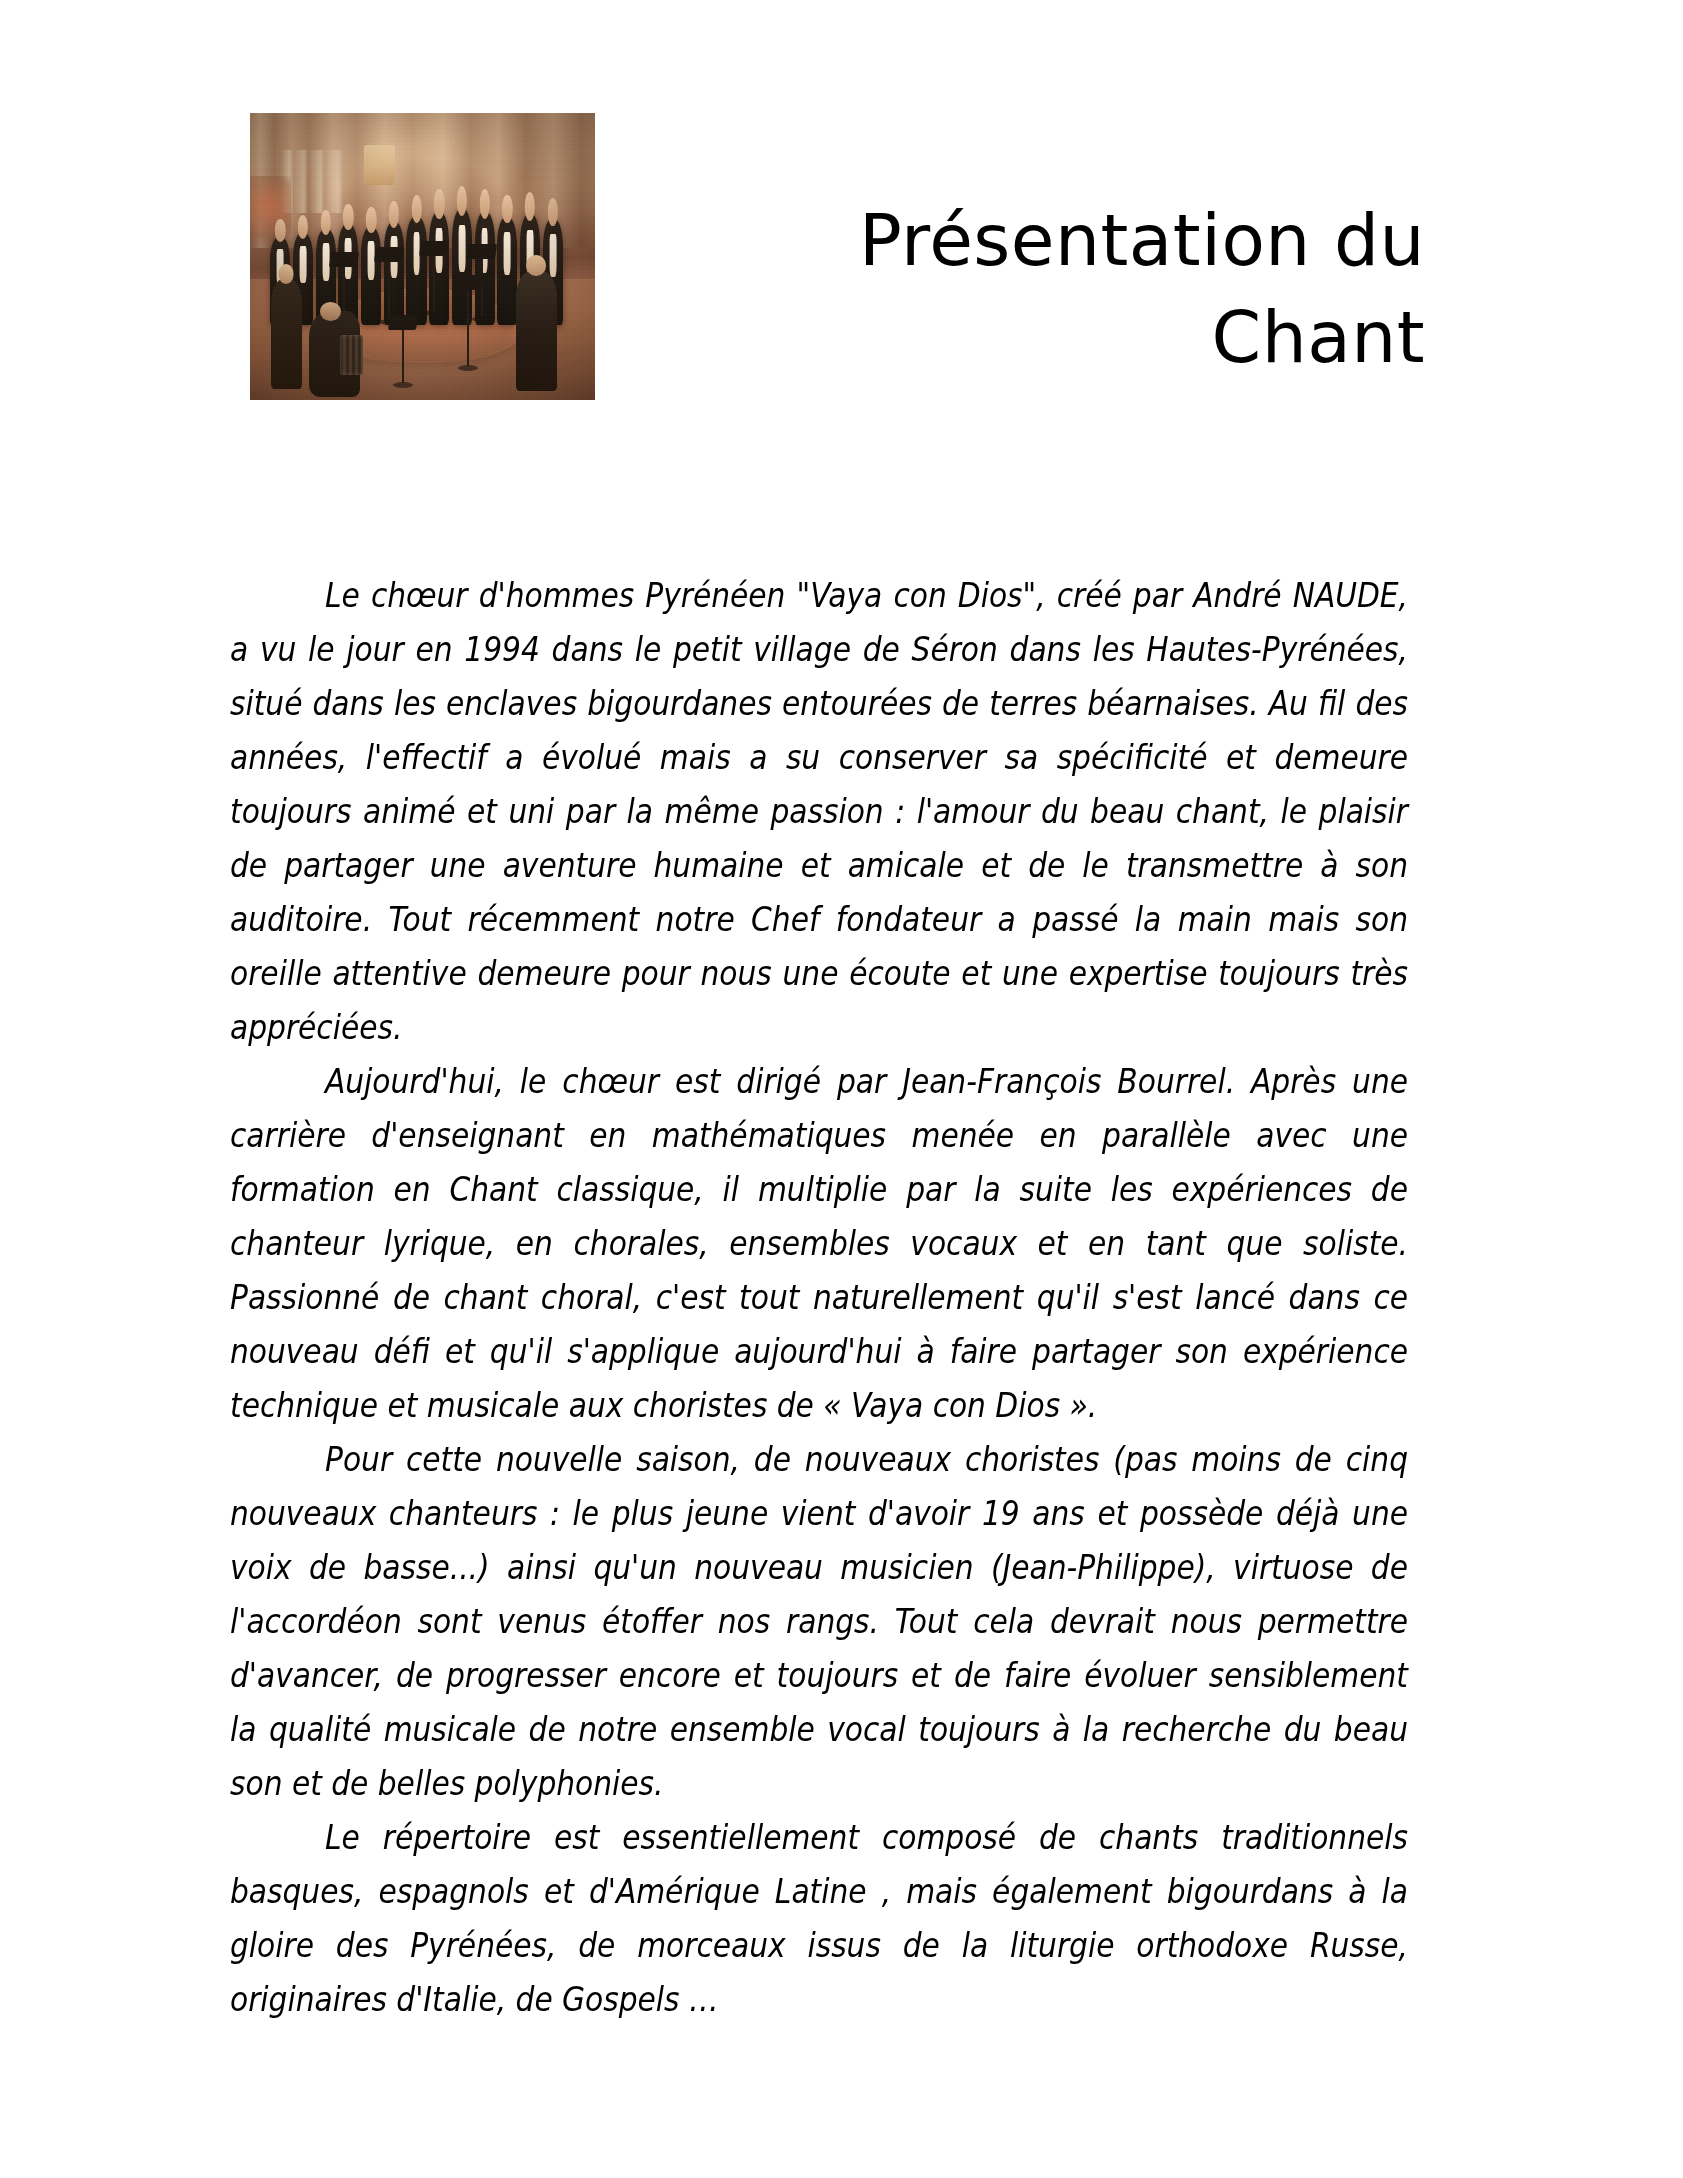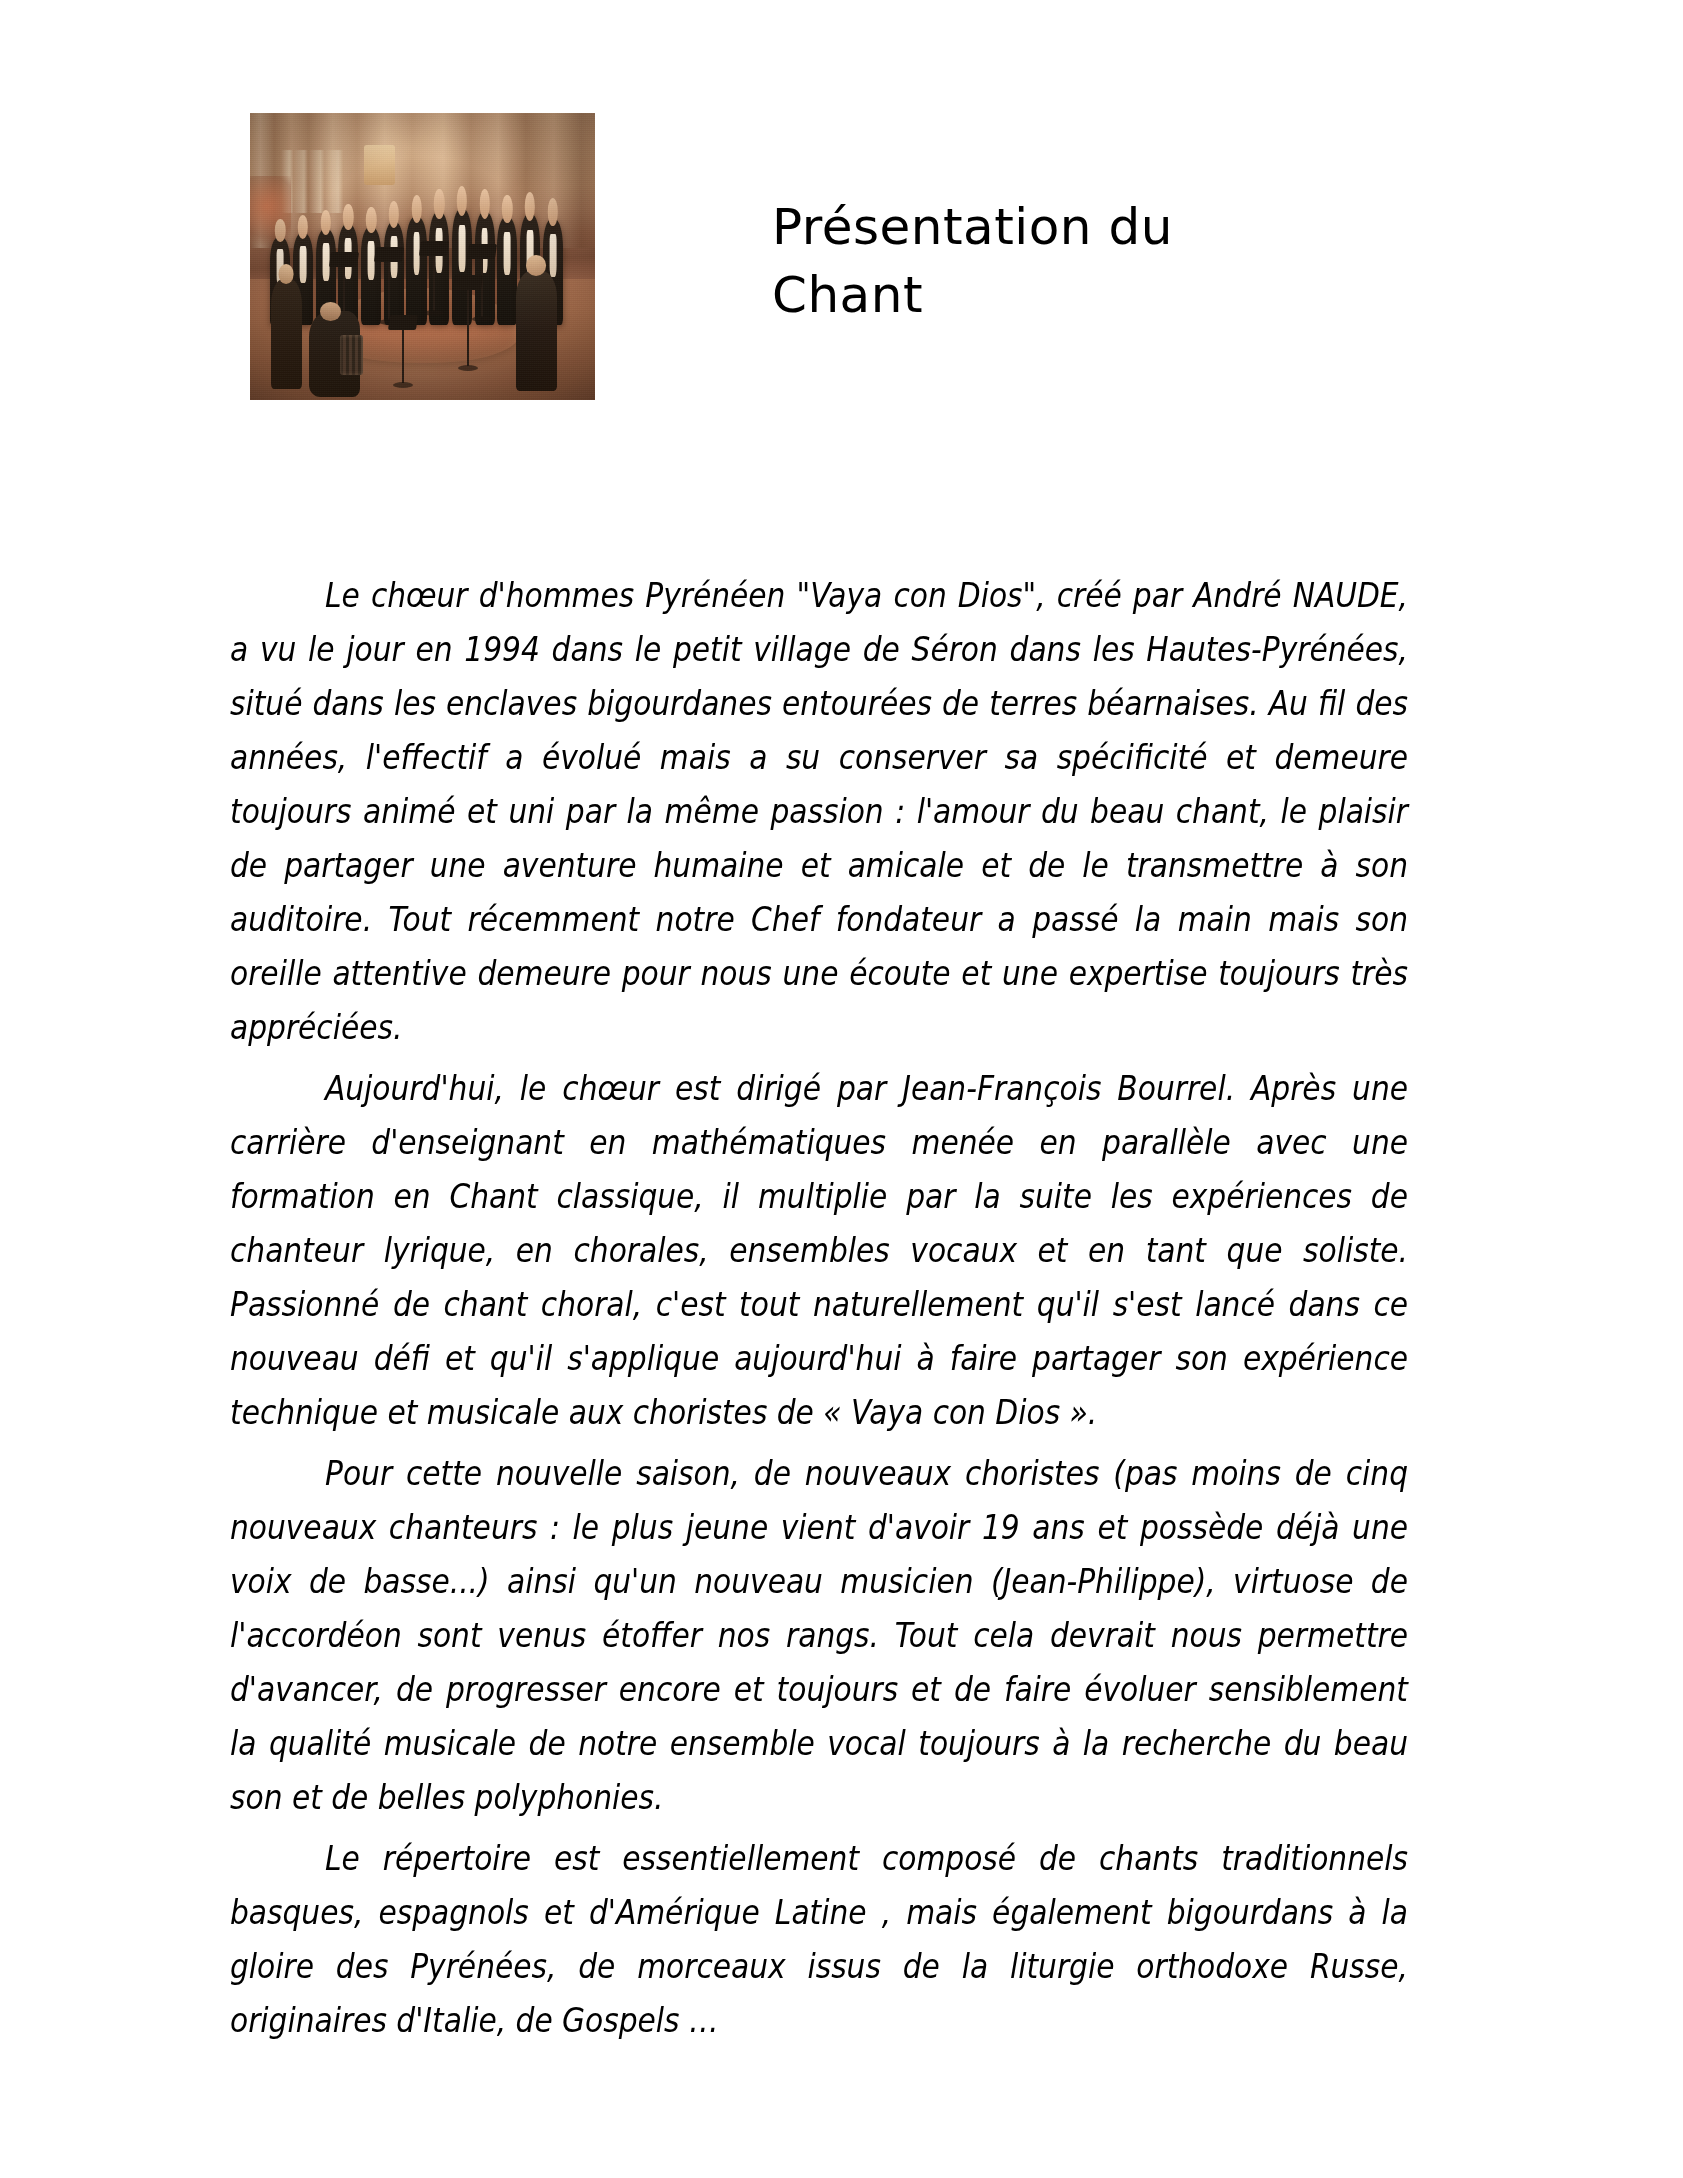--- a/index.html
+++ b/index.html
@@ -301,23 +301,23 @@
       repeating-linear-gradient(90deg, rgba(255,255,255,0.012) 0 1px, rgba(0,0,0,0.012) 1px 2px);
     pointer-events: none;
   }
 
   
   .doc-title {
     position: absolute;
     left: 772px;
     top: 174px;
     width: 653px;
-    text-align: left;
+    text-align: right;
     font-family: "DejaVu Sans", "Liberation Sans", sans-serif;
-    font-size: 50px;
+    font-size: 71px;
     font-weight: 400;
     line-height: 1.36;
     letter-spacing: 0.5px;
     color: #000000;
     margin-top: 19px;
   }
   .doc-title .tline { display: block; }
 
   
   .body-text {
@@ -332,21 +332,21 @@
     font-style: italic;
     font-size: 33px;
     line-height: 54px;
     text-align: justify;
     text-justify: inter-word;
     color: #000000;
     text-indent: 95px;
     font-stretch: condensed;
     transform-origin: left top;
   }
-  .para + .para { margin-top: 7px; }
+  .para + .para { margin-top: 0; }
 </style>
 </head>
 <body>
 
 <div class="page">
 
   <div class="header-block">
 
     <div class="photo-frame">
       <div class="photo-canvas">

